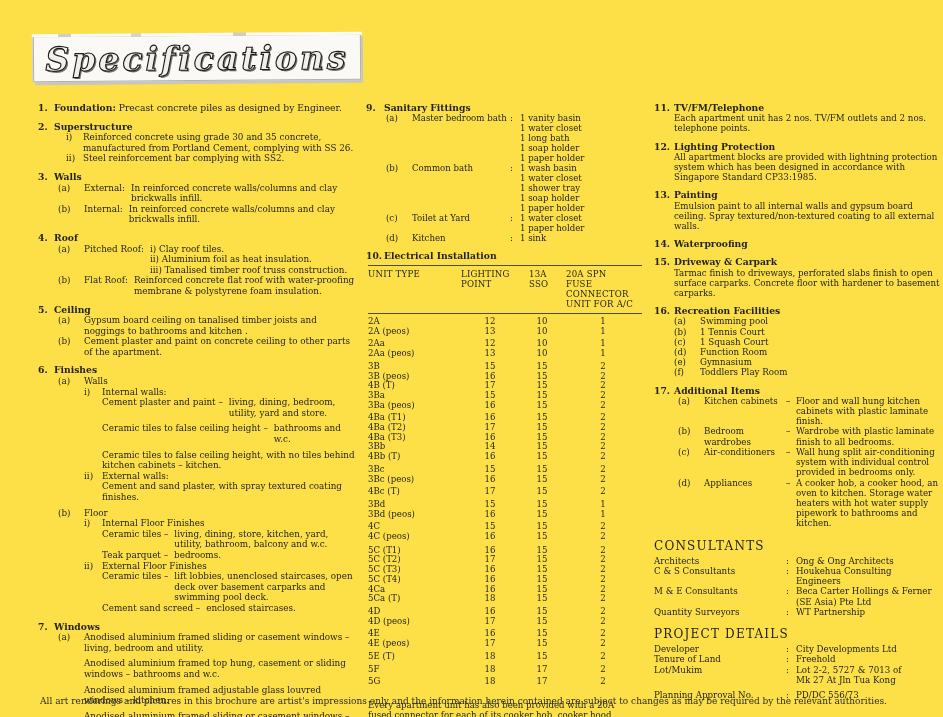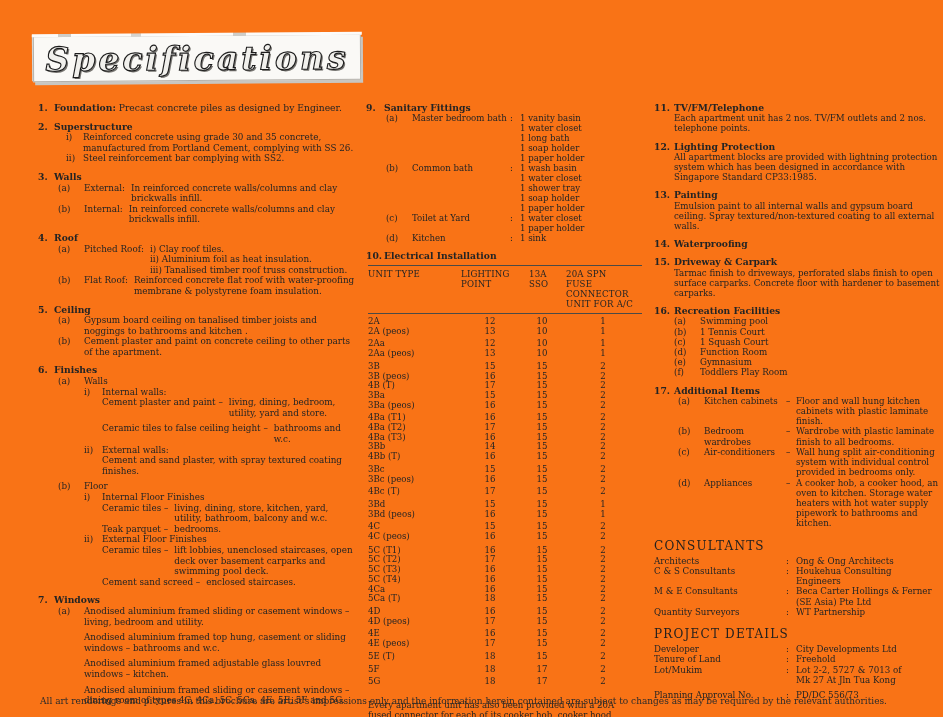--- a/index.html
+++ b/index.html
@@ -1,16 +1,16 @@
 <!DOCTYPE html>
 <html><head>
 <meta charset="utf-8">
 <style>
   html,body{margin:0;padding:0;background:#e8e6e2;}
-  .page{position:relative;width:943px;height:717px;background:#f97316;overflow:hidden;
+  .page{position:relative;width:943px;height:717px;background:#fde047;overflow:hidden;
         font-family:"DejaVu Serif", serif;color:#242424;}
   
   .banner{position:absolute;left:33px;top:35px;width:326px;height:44px;background:#faf9f6;
           border:1px solid #b3b0aa;box-shadow:2px 3px 0 #c8c6c1, -1px -1px 0 #d8d6d1;
           transform:rotate(-.4deg);display:flex;align-items:center;justify-content:center;}
   .banner:before{content:"";position:absolute;left:-2px;right:-2px;top:-3px;height:3px;
           background:linear-gradient(90deg,#fcfbf9 0 8%, #cfcdc8 8% 12%, #fcfbf9 12% 30%, #d6d4cf 30% 33%, #fcfbf9 33% 61%, #cfcdc8 61% 65%, #fcfbf9 65% 100%);}
   .banner-title{font-style:italic;font-weight:bold;font-size:33px;letter-spacing:3px;color:#2e2d2b;
           text-shadow:1px 1px 0 #9a9894;}
   @supports (-webkit-text-stroke: 1px black){
@@ -115,20 +115,21 @@
       <div class="li i1"><span class="lab">(a)</span><span class="txt">Walls</span></div>
       <div class="li i3"><span class="lab">i)</span><span class="txt">Internal walls:</span></div>
       <div class="def d2">
         <span class="term">Cement plaster and paint –</span>
         <div class="dx">living, dining, bedroom, utility, yard and store.</div>
       </div>
       <div class="def d2 gap">
         <span class="term">Ceramic tiles to false ceiling height –</span>
         <div class="dx">bathrooms and w.c.</div>
       </div>
+      <div class="p i2 gap">Ceramic tiles to false ceiling height, with no tiles behind kitchen cabinets – kitchen.</div>
       <div class="li i3"><span class="lab">ii)</span><span class="txt">External walls:</span></div>
       <div class="p i2">Cement and sand plaster, with spray textured coating finishes.</div>
       <div class="li i1 gap"><span class="lab">(b)</span><span class="txt">Floor</span></div>
       <div class="li i3"><span class="lab">i)</span><span class="txt">Internal Floor Finishes</span></div>
       <div class="def d2">
         <span class="term">Ceramic tiles –</span>
         <div class="dx">living, dining, store, kitchen, yard, utility, bathroom, balcony and w.c.</div>
       </div>
       <div class="def d2">
         <span class="term">Teak parquet –</span>

